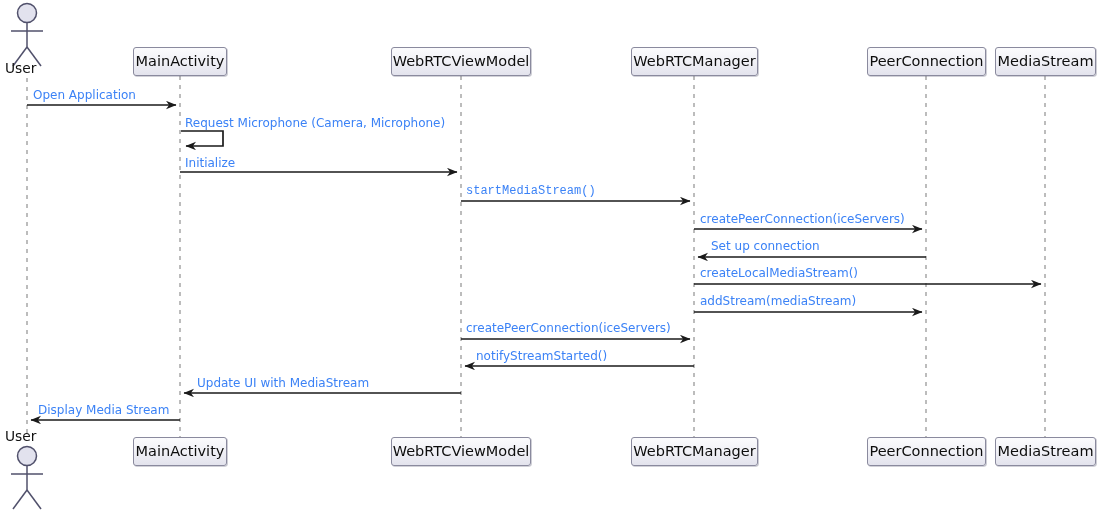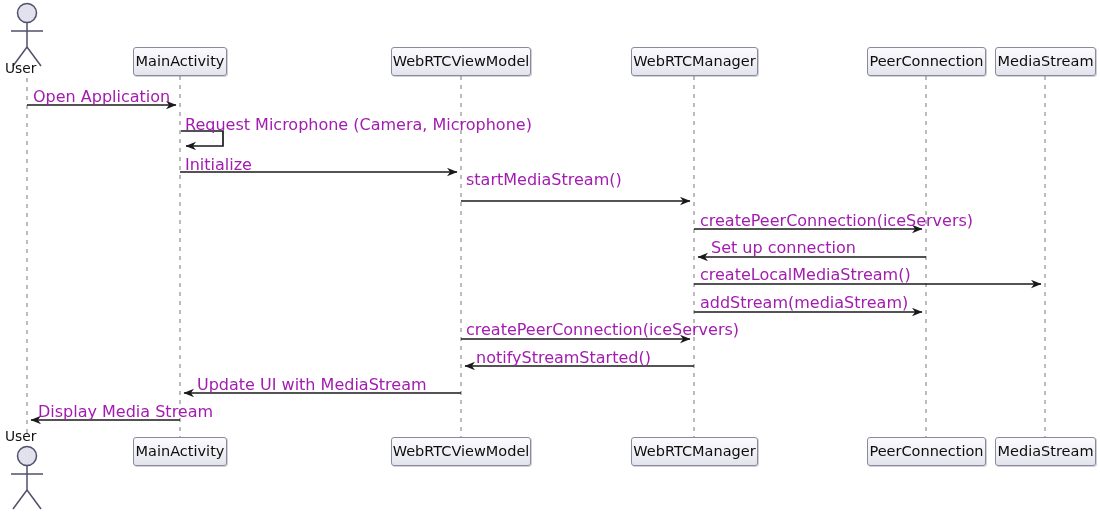--- a/index.html
+++ b/index.html
@@ -60,22 +60,22 @@
     line-height: 1;
     display: flex;
     align-items: center;
     justify-content: center;
     padding: 0 11px;
     white-space: nowrap;
     box-shadow: 0.8px 0.8px 0 rgba(120,120,140,0.45);
   }
   .msglabel {
     position: absolute;
-    font-size: 16px;
-    color: #a21caf;
+    font-size: 12px;
+    color: #3b82f6;
     white-space: nowrap;
     line-height: 1;
   }
   .actor-label {
     position: absolute;
     font-size: 13.8px;
     color: #121212;
     white-space: nowrap;
     line-height: 1;
   }
@@ -169,21 +169,21 @@
   <div class="pbox" style="left:867px; top:437px; width:119px; height:29px;">
     <span>PeerConnection</span>
   </div>
   <div class="pbox" style="left:995px; top:437px; width:101px; height:29px;">
     <span>MediaStream</span>
   </div>
 
   <div class="msglabel" style="left:33px;  top:89px;">Open Application</div>
   <div class="msglabel" style="left:185px; top:117px;">Request Microphone (Camera, Microphone)</div>
   <div class="msglabel" style="left:185px; top:157px;">Initialize</div>
-  <div class="msglabel" style="left:466px; top:172px;">startMediaStream()</div>
+  <div class="msglabel" style="left:466px; top:185px;font-family:Liberation Mono, monospace;">startMediaStream()</div>
   <div class="msglabel" style="left:700px; top:213px;">createPeerConnection(iceServers)</div>
   <div class="msglabel" style="left:711px; top:240px;">Set up connection</div>
   <div class="msglabel" style="left:700px; top:295px;">addStream(mediaStream)</div>
   <div class="msglabel" style="left:700px; top:267px;">createLocalMediaStream()</div>
   <div class="msglabel" style="left:466px; top:322px;">createPeerConnection(iceServers)</div>
   <div class="msglabel" style="left:476px; top:350px;">notifyStreamStarted()</div>
   <div class="msglabel" style="left:197px; top:377px;">Update UI with MediaStream</div>
   <div class="msglabel" style="left:38px;  top:404px;">Display Media Stream</div>
 
 </div>

